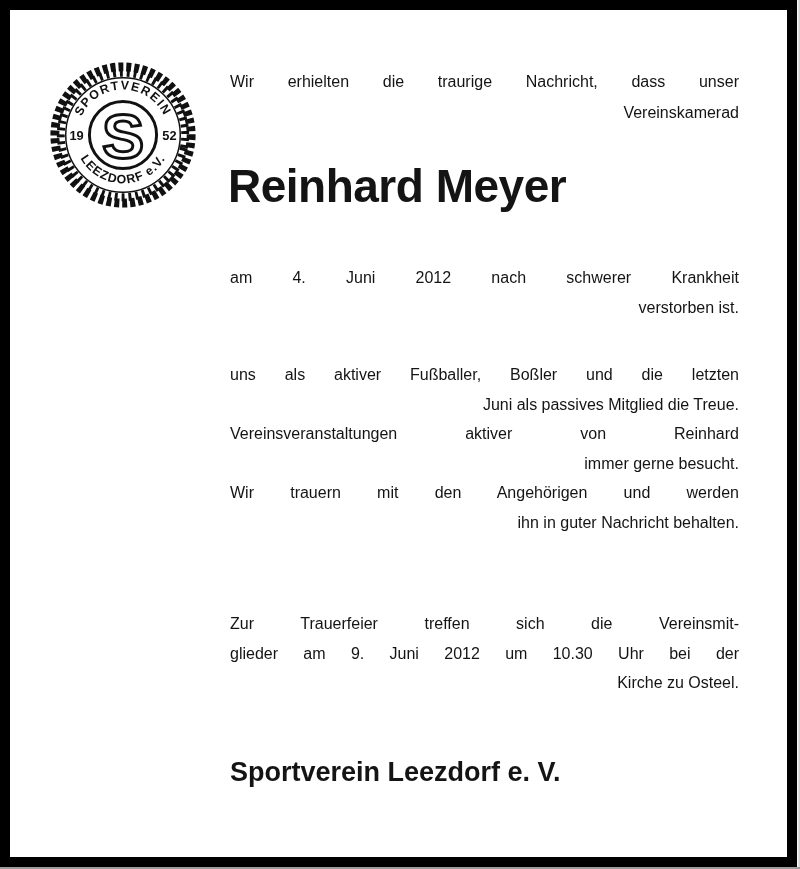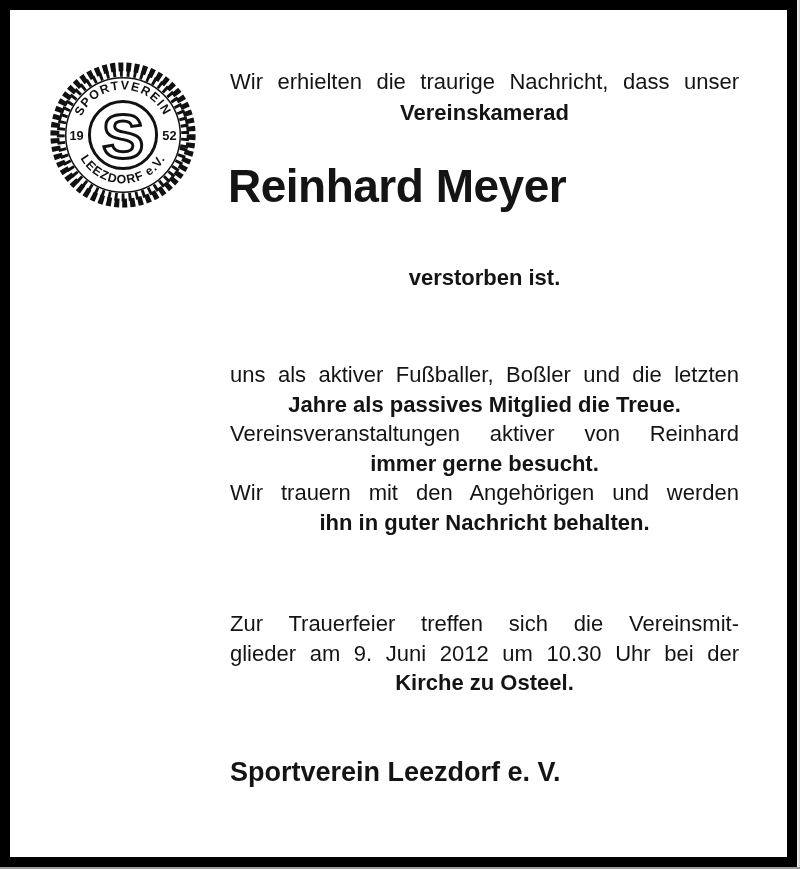--- a/index.html
+++ b/index.html
@@ -22,24 +22,24 @@
     background:linear-gradient(to right,#ffffff,#c9c9c9);
   }
   .edge-bottom {
     position:absolute; left:0; bottom:0; width:100%; height:2px;
     background:#9c9c9c;
   }
   .logo {
     position:absolute; left:44px; top:56px; width:158px; height:158px;
   }
   .txt { position:absolute; left:230px; width:509px; }
-  .line { font-size:22px; line-height:29.5px; white-space:normal; }
+  .line { font-size:16px; line-height:29.5px; white-space:normal; }
   .intro .line { line-height:31px; }
   .j { text-align:justify; text-align-last:justify; }
-  .l { text-align:center;font-weight:bold; }
+  .l { text-align:right; }
   .deceased {
     position:absolute; left:228px; top:160px; margin:0;
     font-size:46px; font-weight:700; letter-spacing:-0.5px;
     line-height:1.15; white-space:nowrap;
   }
   .intro    { top:66px;  }
   .p-death  { top:263px; }
   .p-tribute{ top:360px; }
   .p-funeral{ top:609px; }
   .signature{
@@ -77,26 +77,27 @@
   </div>
 
   <div class="txt intro">
     <div class="line j">Wir erhielten die traurige Nachricht, dass unser</div>
     <div class="line l">Vereinskamerad</div>
   </div>
 
   <h1 class="deceased">Reinhard Meyer</h1>
 
   <div class="txt p-death">
+    <div class="line j">am 4. Juni 2012 nach schwerer Krankheit</div>
     <div class="line l">verstorben ist.</div>
   </div>
 
   <div class="txt p-tribute">
     <div class="line j">uns als aktiver Fußballer, Boßler und die letzten</div>
-    <div class="line l">Jahre als passives Mitglied die Treue.</div>
+    <div class="line l">Juni als passives Mitglied die Treue.</div>
     <div class="line j">Vereinsveranstaltungen aktiver von Reinhard</div>
     <div class="line l">immer gerne besucht.</div>
     <div class="line j">Wir trauern mit den Angehörigen und werden</div>
     <div class="line l">ihn in guter Nachricht behalten.</div>
   </div>
 
   <div class="txt p-funeral">
     <div class="line j">Zur Trauerfeier treffen sich die Vereinsmit-</div>
     <div class="line j">glieder am 9. Juni 2012 um 10.30 Uhr bei der</div>
     <div class="line l">Kirche zu Osteel.</div>

